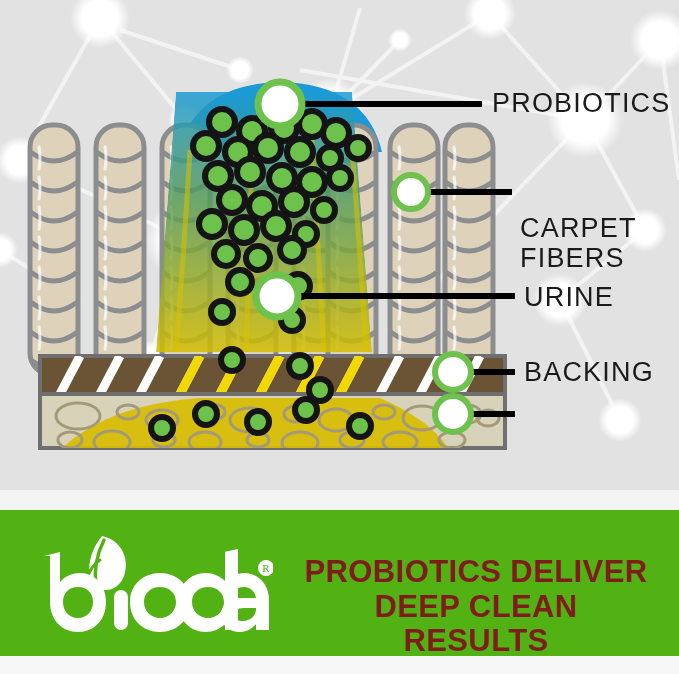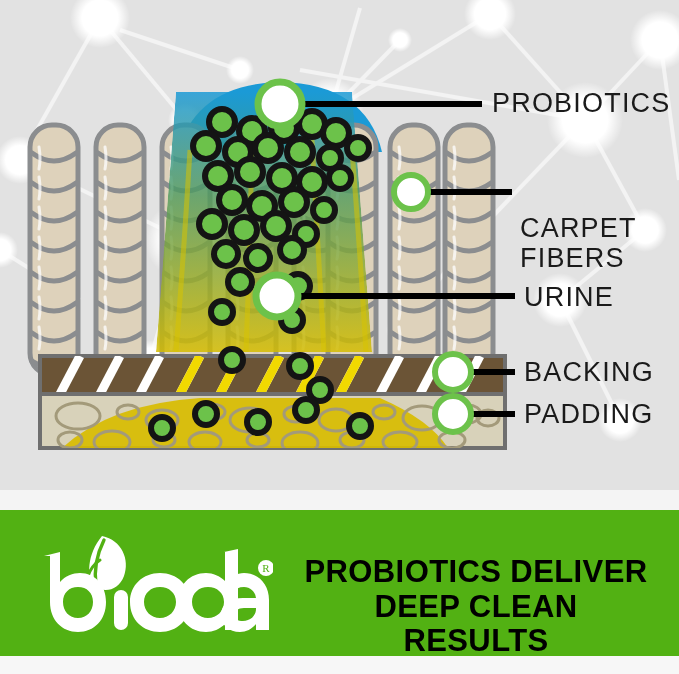--- a/index.html
+++ b/index.html
@@ -83,21 +83,21 @@
   }
   #logo-svg {
     position: absolute;
     left: 38px;
     top: 22px;
     width: 235px;
     height: 110px;
   }
   #tagline {
     flex: 1 1 auto;
-    color: #000000;
+    color: #7f1d1d;
     font-family: "Liberation Sans", sans-serif;
     font-weight: bold;
     font-size: 31px;
     line-height: 1.12;
     letter-spacing: 0.4px;
     text-align: center;
     padding-right: 12px;
     white-space: pre-line;
     margin-top: 48px;
   }
@@ -367,21 +367,20 @@
           <circle cx="453" cy="414" r="18" fill="#ffffff" stroke="#6cc24a" stroke-width="6"></circle>
         </g>
       </g>
     </svg>
 
     <div class="callout-label" id="label-probiotics">PROBIOTICS</div>
     <div class="callout-label" id="label-carpet">CARPET
 FIBERS</div>
     <div class="callout-label" id="label-backing">BACKING</div>
     <div class="callout-label" id="label-urine">URINE</div>
-    <div class="callout-label" id="label-padding">PADDING</div>
   </div>
 
   <div id="gap"></div>
 
   <div id="banner">
 
     <div id="logo-wrap">
       <svg id="logo-svg" viewBox="0 0 235 110">
 
         <g>

